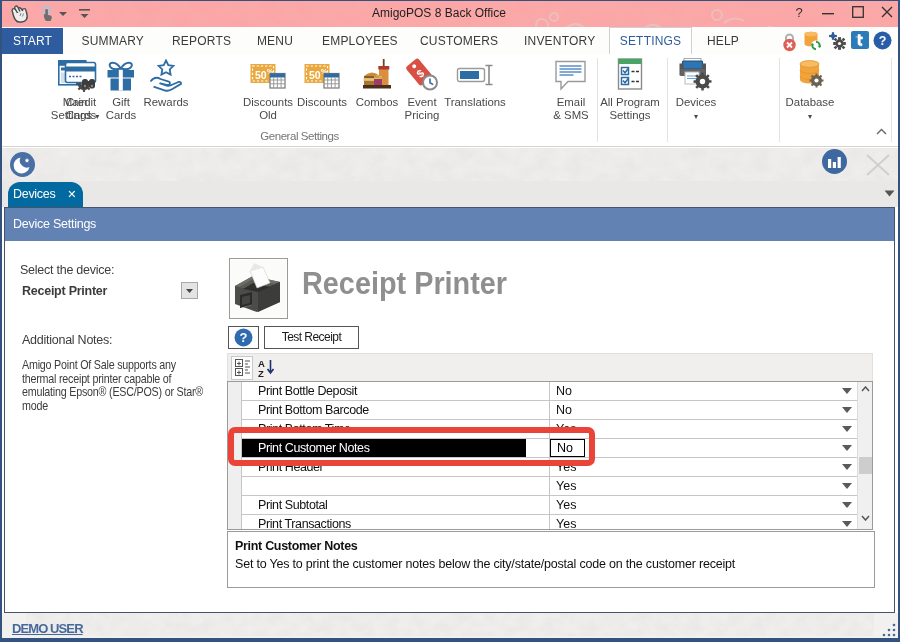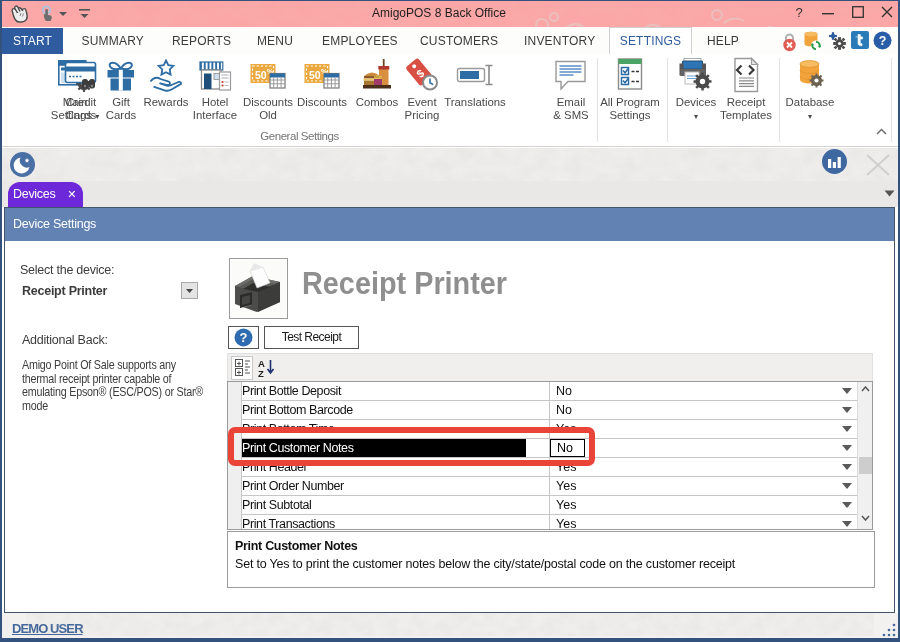--- a/index.html
+++ b/index.html
@@ -21,37 +21,37 @@
 #ribbon { position:absolute; left:0; top:53px; width:896px; height:93px; background:#fff; border-bottom:1px solid #d5d2cf; }
 .ritem { position:absolute; top:3px; text-align:center; color:#494949; font-size:11.4px; line-height:12.8px; }
 .ricon { display:block; margin:0 auto 2px; }
 .rsep { position:absolute; top:4px; width:1px; height:84px; background:#e4e2df; }
 #grouplabel { position:absolute; top:76px; left:210px; width:175px; text-align:center; color:#767676; font-size:11.5px; letter-spacing:-0.45px; }
 
 #toolrow { position:absolute; left:0; top:147px; width:896px; height:33px; background:#f1f0ee; }
 .circbtn { position:absolute; width:25px; height:25px; border-radius:50%; background:#4a6fa5; }
 
 #tabstrip { position:absolute; left:0; top:180px; width:896px; height:26px; background:#e9e8e6; }
-#devtab { position:absolute; left:6px; top:1px; width:75px; height:43px; background:#6d28d9; color:#fff; font-size:12.5px; line-height:25px; letter-spacing:-0.3px;border-radius:12px; }
+#devtab { position:absolute; left:6px; top:1px; width:75px; height:43px; background:#0369a1; color:#fff; font-size:12.5px; line-height:25px; letter-spacing:-0.3px;border-radius:12px; }
 
 #panel { position:absolute; left:2px; top:206px; width:891px; height:406px; background:#fff; border:1px solid #44546a; }
 #devheader { position:absolute; left:0; top:0; width:889px; height:33px; background:#6182b2; color:#fff; font-size:12.5px; line-height:33px; padding-left:8px; letter-spacing:-0.25px; }
 
 .ltext { position:absolute; color:#3c3c3c; font-size:12.5px; letter-spacing:-0.25px; }
 
 #rpheading { position:absolute; left:297px; top:58px; font-size:31px; font-weight:bold; color:#8f8f8f; transform:scaleX(0.93); transform-origin:left; }
 
 #helpbtn { position:absolute; left:223px; top:118px; width:31px; height:23px; border:1px solid #545454; background:#fff; }
 #testbtn { position:absolute; left:259px; top:118px; width:95px; height:23px; border:1px solid #545454; background:#fff; font-size:12px; color:#1a1a1a; text-align:center; line-height:21px; letter-spacing:-0.55px; }
 
 #gtoolbar { position:absolute; left:222px; top:145px; width:646px; height:28px; background:#f0efed; border:1px solid #e0e0e0; border-bottom:none; }
 
 #grid { position:absolute; left:222px; top:173px; width:646px; height:149px; border:1px solid #9a9a9a; background:#fff; overflow:hidden; }
 .grow { position:absolute; left:0; width:644px; height:19px; border-bottom:1px solid #c6c6c6; background:#fff; }
-.glabel { position:absolute; left:14px; top:0; width:284px; height:18px; font-size:12.5px; color:#111; line-height:18px; padding-left:0; letter-spacing:-0.4px; }
+.glabel { position:absolute; left:14px; top:0; width:284px; height:18px; font-size:12.5px; color:#111; line-height:18px; padding-left:16px; letter-spacing:-0.4px; }
 .gval { position:absolute; left:322px; top:0; font-size:12.5px; color:#111; line-height:18px; padding-left:6px; }
 .gdrop { position:absolute; left:614px; top:6px; width:0; height:0; border-left:5px solid transparent; border-right:5px solid transparent; border-top:6px solid #5a5a5a; }
 #gutter { position:absolute; left:0; top:0; width:14px; height:148px; background:#efefef; border-right:1px solid #c6c6c6; }
 #vline { position:absolute; left:321px; top:0; width:1px; height:148px; background:#c6c6c6; }
 #scrollcol { position:absolute; left:629px; top:0; width:15px; height:148px; background:#f0f0f0; border-left:1px solid #dcdcdc; }
 #redbox { position:absolute; left:223px; top:219px; width:367px; height:39px; border:6px solid #ea4439; border-radius:7px; z-index:30; }
 
 #descbox { position:absolute; left:222px; top:323px; width:648px; height:57px; border:1px solid #9a9a9a; background:#fff; }
 
 #statusbar { position:absolute; left:0; top:612px; width:896px; height:25px; background:#f2f1ef; }
@@ -215,37 +215,20 @@
           <path d="M18.8 11.5 C24.5 2.5 32 5.5 29.3 9.8 C27.5 12.5 22.5 12.5 18.8 11.5 Z" fill="#fff" stroke="#2e6da4" stroke-width="2"></path>
           <rect x="5.5" y="13" width="26.5" height="7.5" fill="#2e6da4"></rect>
           <rect x="8.5" y="21.5" width="20.5" height="12" fill="#2e6da4"></rect>
           <rect x="16.8" y="13" width="4" height="20.5" fill="#fff"></rect>
           <rect x="16.8" y="13" width="4" height="20.5" fill="none"></rect>
         </svg>Gift<br>Cards</div>
     <div class="ritem" style="left:135px;width:58px;"><svg class="ricon" width="38" height="37" viewBox="0 0 38 37">
           <path d="M19 3.5 l2.3 4.6 5.1 .75 -3.7 3.6 .87 5.1 -4.57 -2.4 -4.57 2.4 .87 -5.1 -3.7 -3.6 5.1 -.75 Z" fill="#fff" stroke="#2e6da4" stroke-width="1.8"></path>
           <path d="M3.5 24.5 q4.5 -6 10 -2.5 l7.5 2.3 q2.5 .8 1.8 2.5 q-.6 1.6 -3.2 1 l-6.5 -1.4 l6.7 2.3 q2 .5 3.5 -.2 l7.5 -3.3 q3.5 -1.2 3.2 1.7 l-9.5 5.6 q-3.5 2 -7 .8 l-11 -3.6" fill="#fff" stroke="#2e6da4" stroke-width="1.8" stroke-linejoin="round"></path>
         </svg>Rewards</div>
-    <div class="ritem" style="left:184px;width:58px;"><svg class="ricon" width="38" height="37" viewBox="0 0 38 37">
-          <rect x="4" y="5" width="22.8" height="8" fill="#fff" stroke="#2e6da4" stroke-width="1.2"></rect>
-          <rect x="4.0" y="5" width="1.9" height="8" fill="#2e6da4"></rect>
-          <rect x="7.8" y="5" width="1.9" height="8" fill="#2e6da4"></rect>
-          <rect x="11.6" y="5" width="1.9" height="8" fill="#2e6da4"></rect>
-          <rect x="15.399999999999999" y="5" width="1.9" height="8" fill="#2e6da4"></rect>
-          <rect x="19.2" y="5" width="1.9" height="8" fill="#2e6da4"></rect>
-          <rect x="23.0" y="5" width="1.9" height="8" fill="#2e6da4"></rect>
-          <rect x="5.5" y="13" width="19.5" height="19" fill="#fff" stroke="#8a8a8a" stroke-width="1.3"></rect>
-          <rect x="8" y="16.5" width="7.5" height="15.5" fill="#1f4e79"></rect>
-          <rect x="18" y="16.5" width="5.5" height="6" fill="#cfe0f0" stroke="#8a8a8a" stroke-width="0.8"></rect>
-          <rect x="23.5" y="15" width="11" height="18" fill="#fff" stroke="#9a9a9a" stroke-width="1.2"></rect>
-          <path d="M25.5 18 h7 M25.5 21 h7" stroke="#aab" stroke-width="1"></path>
-          <circle cx="26.5" cy="25" r="1.1" fill="#c0392b"></circle>
-          <circle cx="26.5" cy="28.5" r="1.1" fill="#c0392b"></circle>
-          <path d="M28.5 25 h4 M28.5 28.5 h4" stroke="#bbb" stroke-width="1"></path>
-        </svg>Hotel<br>Interface</div>
     <div class="ritem" style="left:236px;width:60px;"><svg class="ricon" width="38" height="37" viewBox="0 0 38 37">
           <rect x="1.5" y="7" width="25" height="19" fill="#eaa83e"></rect>
           <rect x="3.5" y="9" width="21" height="15" fill="none" stroke="#fff" stroke-width="1.2" stroke-dasharray="2.2,2"></rect>
           <text x="6" y="21.5" font-family="Liberation Sans" font-size="10.5" font-weight="bold" fill="#fff">50</text>
           <text x="18" y="16.5" font-family="Liberation Sans" font-size="7" font-weight="bold" fill="#fff">%</text>
           <rect x="21" y="16.5" width="15" height="14.5" fill="#fff" stroke="#777" stroke-width="1.2"></rect>
           <rect x="21" y="16.5" width="15" height="4" fill="#2e6da4"></rect>
           <path d="M21 23 h15 M21 26.8 h15 M24.7 20.5 v10.5 M28.4 20.5 v10.5 M32.1 20.5 v10.5" stroke="#999" stroke-width="1"></path>
         </svg>Discounts<br>Old</div>
     <div class="ritem" style="left:289px;width:62px;"><svg class="ricon" width="38" height="37" viewBox="0 0 38 37">
@@ -311,26 +294,20 @@
             <rect x="24.2" y="15.5" width="2.5" height="3.9" transform="rotate(90 25.5 24.5)"></rect>
             <rect x="24.2" y="15.5" width="2.5" height="3.9" transform="rotate(135 25.5 24.5)"></rect>
             <rect x="24.2" y="15.5" width="2.5" height="3.9" transform="rotate(180 25.5 24.5)"></rect>
             <rect x="24.2" y="15.5" width="2.5" height="3.9" transform="rotate(225 25.5 24.5)"></rect>
             <rect x="24.2" y="15.5" width="2.5" height="3.9" transform="rotate(270 25.5 24.5)"></rect>
             <rect x="24.2" y="15.5" width="2.5" height="3.9" transform="rotate(315 25.5 24.5)"></rect>
             <circle cx="25.5" cy="24.5" r="7.0"></circle>
           </g>
           <circle cx="25.5" cy="24.5" r="2.7" fill="#fff"></circle>
         </svg>Devices<br><span style="font-size:8px;">▾</span></div>
-    <div class="ritem" style="left:712px;width:64px;"><svg class="ricon" width="38" height="37" viewBox="0 0 38 37">
-          <path d="M8 1.5 h16.5 l6 6 v27 h-22.5 Z" fill="#fff" stroke="#9a9a9a" stroke-width="1.4"></path>
-          <path d="M24.5 1.5 l6 6 h-6 Z" fill="#e8e8e8" stroke="#9a9a9a" stroke-width="1.2"></path>
-          <path d="M14.5 8.5 l-4.5 4.5 4.5 4.5 M22 8.5 l4.5 4.5 -4.5 4.5" fill="none" stroke="#3a3a3a" stroke-width="2.2"></path>
-          <path d="M12 21 h15 M12 23.8 h15 M12 26.6 h15 M12 29.4 h15" stroke="#8a8a8a" stroke-width="1.2"></path>
-        </svg>Receipt<br>Templates</div>
     <div class="ritem" style="left:778px;width:60px;"><svg class="ricon" width="38" height="37" viewBox="0 0 38 37">
           <path d="M9 7 v16 a9.5 3.4 0 0 0 19 0 v-16 Z" fill="#f2a33c"></path>
           <ellipse cx="18.5" cy="7" rx="9.5" ry="3.4" fill="#f7bc62" stroke="#e09428" stroke-width="0.8"></ellipse>
           <path d="M9 13 a9.5 3.4 0 0 0 19 0 M9 19 a9.5 3.4 0 0 0 19 0" fill="none" stroke="#e09428" stroke-width="0.8"></path>
           <g fill="#6b6252">
             <rect x="24.5" y="16.5" width="2.0" height="3.1" transform="rotate(0 25.5 23.5)"></rect>
             <rect x="24.5" y="16.5" width="2.0" height="3.1" transform="rotate(45 25.5 23.5)"></rect>
             <rect x="24.5" y="16.5" width="2.0" height="3.1" transform="rotate(90 25.5 23.5)"></rect>
             <rect x="24.5" y="16.5" width="2.0" height="3.1" transform="rotate(135 25.5 23.5)"></rect>
             <rect x="24.5" y="16.5" width="2.0" height="3.1" transform="rotate(180 25.5 23.5)"></rect>
@@ -369,21 +346,21 @@
         <path d="M0.5 0.5 L10.5 0.5 L5.5 6.5 Z" fill="#555"></path>
       </svg>
   </div>
   <div id="panel">
     <div id="devheader">Device Settings</div>
     <div class="ltext" style="left:15px; top:55px;">Select the device:</div>
     <div class="ltext" style="left:17px; top:76px; font-weight:bold;">Receipt Printer</div>
     <div class="abs" style="left:176px;top:74px;width:17px;height:17px;background:#e3e3e3;border:1px solid #a8a8a8;"><svg width="15" height="15" viewBox="0 0 15 15">
           <path d="M4 6 L7.5 10 L11 6 Z" fill="#444"></path>
         </svg></div>
-    <div class="ltext" style="left:17px; top:125px;">Additional Back:</div>
+    <div class="ltext" style="left:17px; top:125px;">Additional Notes:</div>
     <div class="ltext" style="left:17px; top:151px; line-height:13.6px; font-size:12.2px; white-space:nowrap; transform:scaleX(0.88); transform-origin:left top;">Amigo Point Of Sale supports any<br>thermal receipt printer capable of<br>emulating Epson® (ESC/POS) or Star®<br>mode</div>
 
     <div class="abs" style="left:224px;top:50px;width:59px;height:61px;border:1px solid #9a9a9a;background:#fdfdfd;">
       <svg width="57" height="59" viewBox="0 0 57 59">
         <rect x="1" y="1" width="55" height="57" fill="#fbfbfa"></rect>
         <path d="M5 27 L23 17 L50 23 L50 43 L27 53 L5 45 Z" fill="#4c4c4a"></path>
         <path d="M5 27 L23 17 L50 23 L28 32 Z" fill="#6e6e6a"></path>
         <path d="M28 32 L50 23 L50 43 L28 53 Z" fill="#3c3c3a"></path>
         <path d="M9 28 L23 20 L45 25 L28 31 Z" fill="#595956"></path>
         <path d="M13 30 L23 24 L40 28 L28 33 Z" fill="#2f2f2d"></path>
@@ -434,21 +411,20 @@
           <div class="glabel" style="background:#000;color:#fff;">Print Customer Notes</div>
           <div class="abs" style="left:322px;top:0px;width:35px;height:18px;border:1px solid #000;background:#fff;font-size:12.5px;line-height:17px;padding-left:6px;">No</div>
           <div class="gdrop"></div>
         </div>
       <div class="grow" style="top:76px;">
           <div class="glabel">Print Header</div>
           <div class="gval">Yes</div>
           <div class="gdrop"></div>
         </div>
       <div class="grow" style="top:95px;">
-          <div class="glabel">Print Order Number</div>
           <div class="gval">Yes</div>
           <div class="gdrop"></div>
         </div>
       <div class="grow" style="top:114px;">
           <div class="glabel">Print Subtotal</div>
           <div class="gval">Yes</div>
           <div class="gdrop"></div>
         </div>
       <div class="grow" style="top:133px;">
           <div class="glabel">Print Transactions</div>

